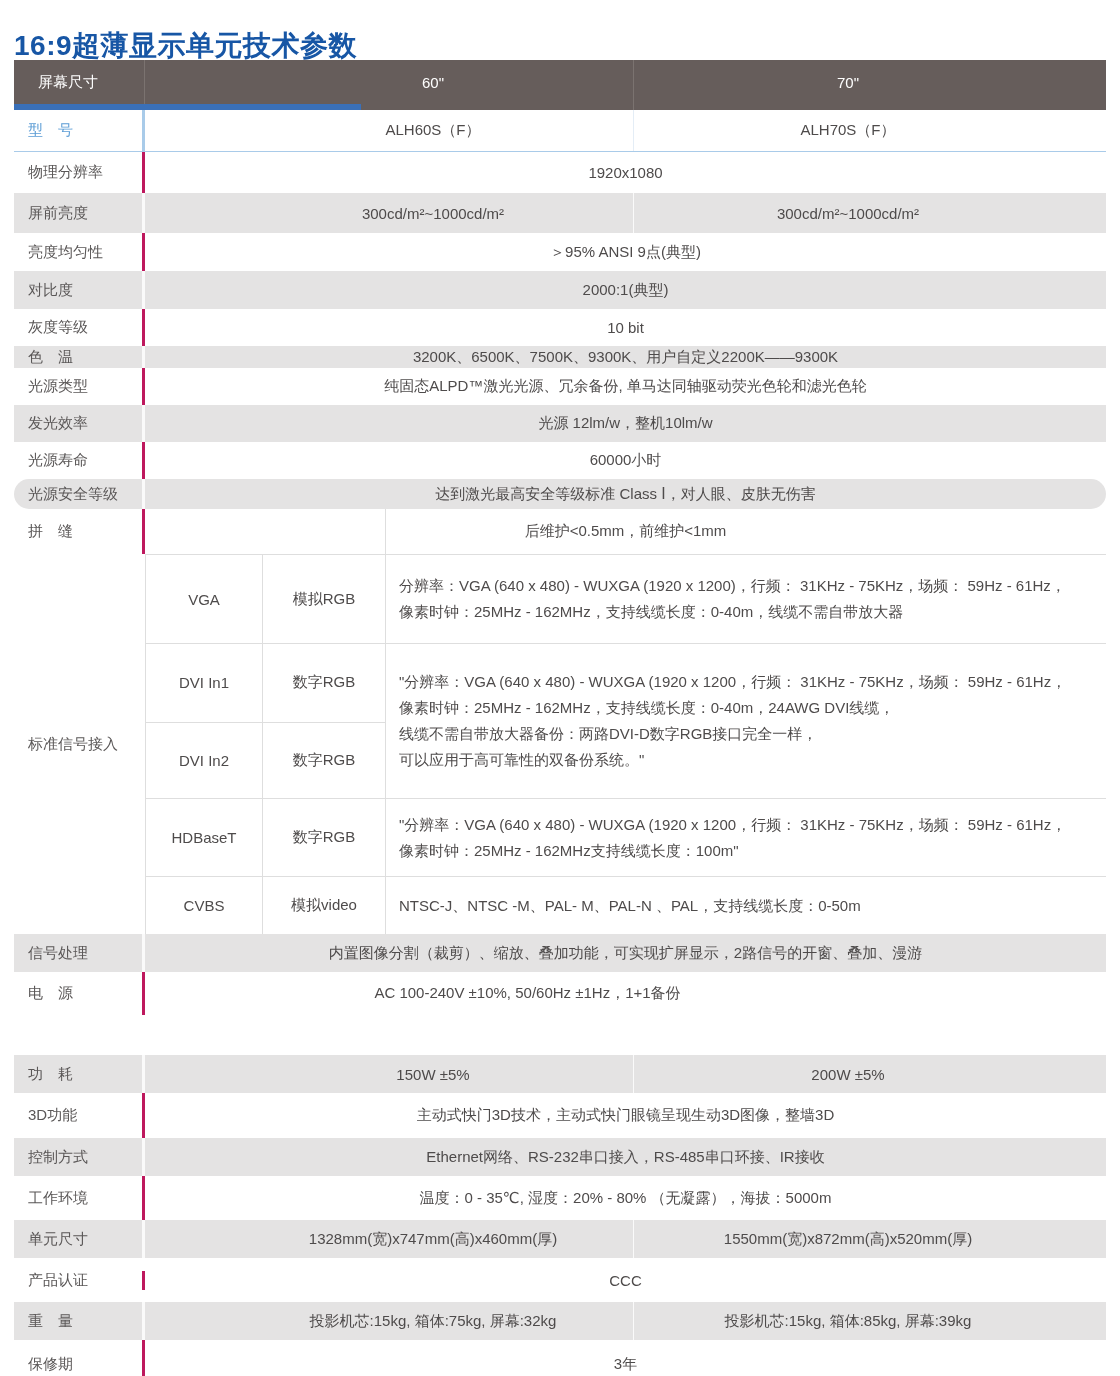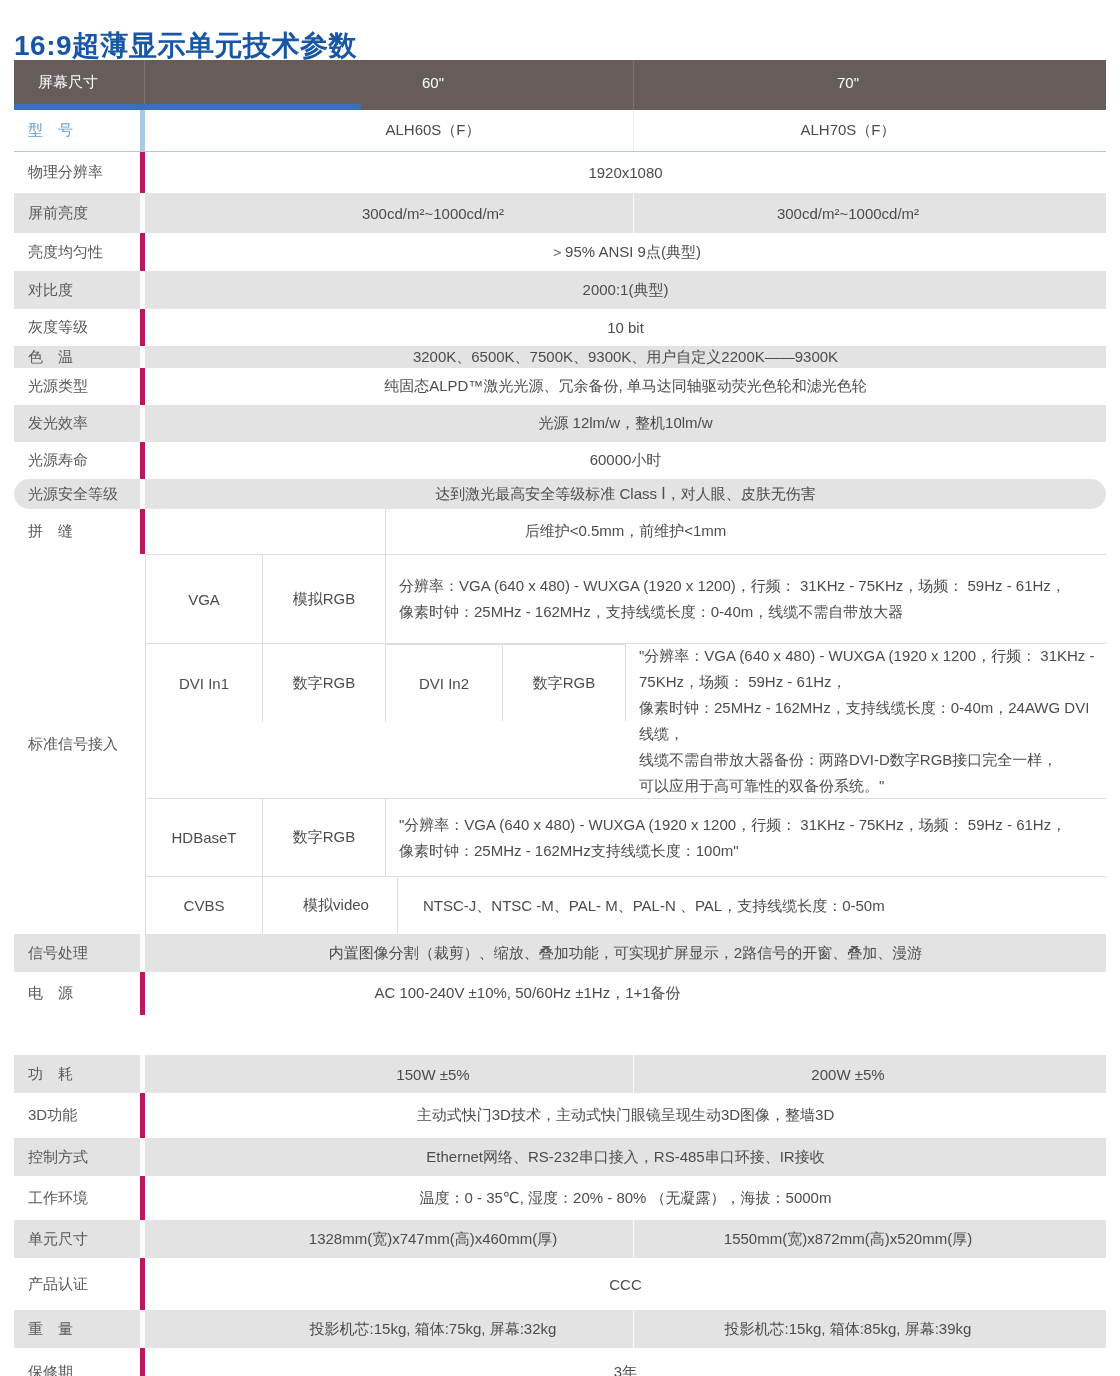--- a/index.html
+++ b/index.html
@@ -20,46 +20,46 @@
   .thead{position:relative;height:50px;background:var(--header-bg);display:flex;color:#fff;}
   .thead>div{display:flex;align-items:center;padding-bottom:6px;}
   .th-label{width:131px;padding-left:24px;border-right:1px solid #7b7370;}
   .th-c1{width:489px;justify-content:center;padding-left:88px;border-right:1px solid #7b7370;}
   .th-c2{width:472px;justify-content:center;padding-right:44px;}
   .accent-bar{position:absolute;left:0;bottom:0;width:347px;height:6px;background:var(--accent-blue);}
 
   
   .row{display:flex;background:#fff;}
   .row.alt{background:var(--shade);}
-  .lb{width:131px;padding-left:14px;display:flex;align-items:center;color:var(--label-gray);border-right:5px solid #be185d;}
+  .lb{width:131px;padding-left:14px;display:flex;align-items:center;color:var(--label-gray);border-right:3px solid #be185d;}
   .row.alt .lb{border-right-color:#fafafa;}
   .cell{display:flex;align-items:center;justify-content:center;text-align:center;}
   .c1{width:489px;padding-left:88px;border-right:1px solid #e9e9e9;}
   .row.alt .c1{border-right-color:#fafafa;}
   .c2{width:472px;padding-right:44px;}
   .cm{width:961px;}
   .cm.shift-left{padding-right:196px;}
   .row.model{border-bottom:1px solid var(--model-line);}
   .row.model .lb{color:var(--model-blue);border-right-color:var(--model-line);}
   .row.model .c1{border-right-color:#e4edf6;}
   .row.seam{position:relative;}
   .seam-divider{position:absolute;left:371px;top:0;bottom:0;width:1px;background:var(--line);}
   .row.last{border-bottom:1px solid #f1f1f1;}
 
   
   .sig{display:flex;background:#fff;}
   .sig .lb{border-right:none;}
   .sig-grid{width:961px;display:flex;flex-direction:column;border-left:1px solid var(--line);border-top:1px solid var(--line);}
   .sig-row{display:flex;border-bottom:1px solid var(--line);}
-  .sig-row.lastsig{border-bottom:0;gap:12px;}
+  .sig-row.lastsig{border-bottom:0;}
   .sig-port{width:117px;display:flex;align-items:center;justify-content:center;border-right:1px solid var(--line);}
   .sig-type{width:123px;display:flex;align-items:center;justify-content:center;border-right:1px solid var(--line);}
   .sig-desc{flex:1;display:flex;align-items:center;padding-left:13px;padding-right:6px;
     white-space:pre-line;line-height:26px;text-align:left;}
-  .dvi-left{display:flex;flex-direction:row;}
+  .dvi-left{display:flex;flex-direction:column;}
   .dvi-sub{display:flex;}
   .dvi-sub + .dvi-sub{border-top:1px solid var(--line);}
 </style>
 </head>
 <body style="--title-blue: #1756a5; --accent-blue: #3a70b8; --model-blue: #5b9cd5; --header-bg: #665d5b; --shade: #e4e3e3;">
 
 <h1 class="page-title">16:9超薄显示单元技术参数</h1>
 
 <div class="spec-table">
   <div class="thead">
@@ -183,21 +183,21 @@
       </div>
       <div class="row" style="height: 44px;">
         <div class="lb">工作环境</div>
         <div class="cell cm">温度：0 - 35℃, 湿度：20% - 80% （无凝露），海拔：5000m</div>
       </div>
       <div class="row alt" style="height: 38px;">
         <div class="lb">单元尺寸</div>
         <div class="cell c1">1328mm(宽)x747mm(高)x460mm(厚)</div>
         <div class="cell c2">1550mm(宽)x872mm(高)x520mm(厚)</div>
       </div>
-      <div class="row" style="height: 52px;">
+      <div class="row" style="height: 44px; align-items: center;">
         <div class="lb">产品认证</div>
         <div class="cell cm">CCC</div>
       </div>
       <div class="row alt" style="height: 38px;">
         <div class="lb">重　量</div>
         <div class="cell c1">投影机芯:15kg, 箱体:75kg, 屏幕:32kg</div>
         <div class="cell c2">投影机芯:15kg, 箱体:85kg, 屏幕:39kg</div>
       </div>
       <div class="row last" style="height: 50px;">
         <div class="lb">保修期</div>

